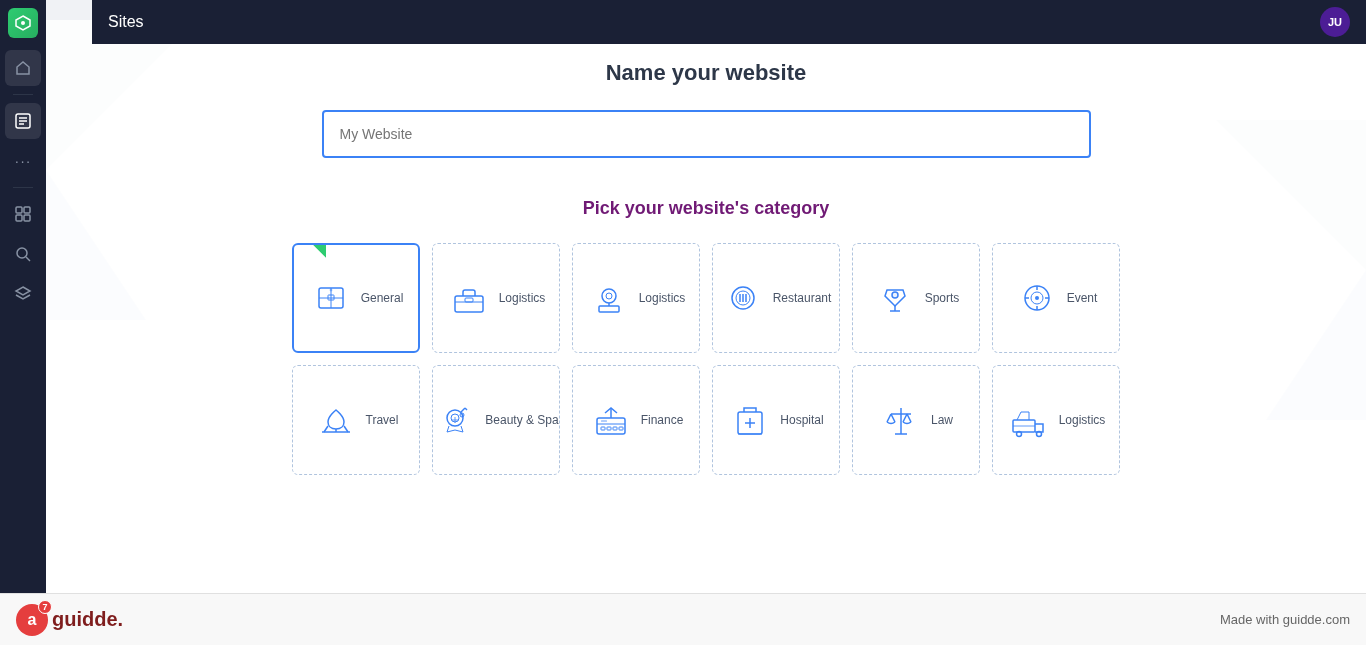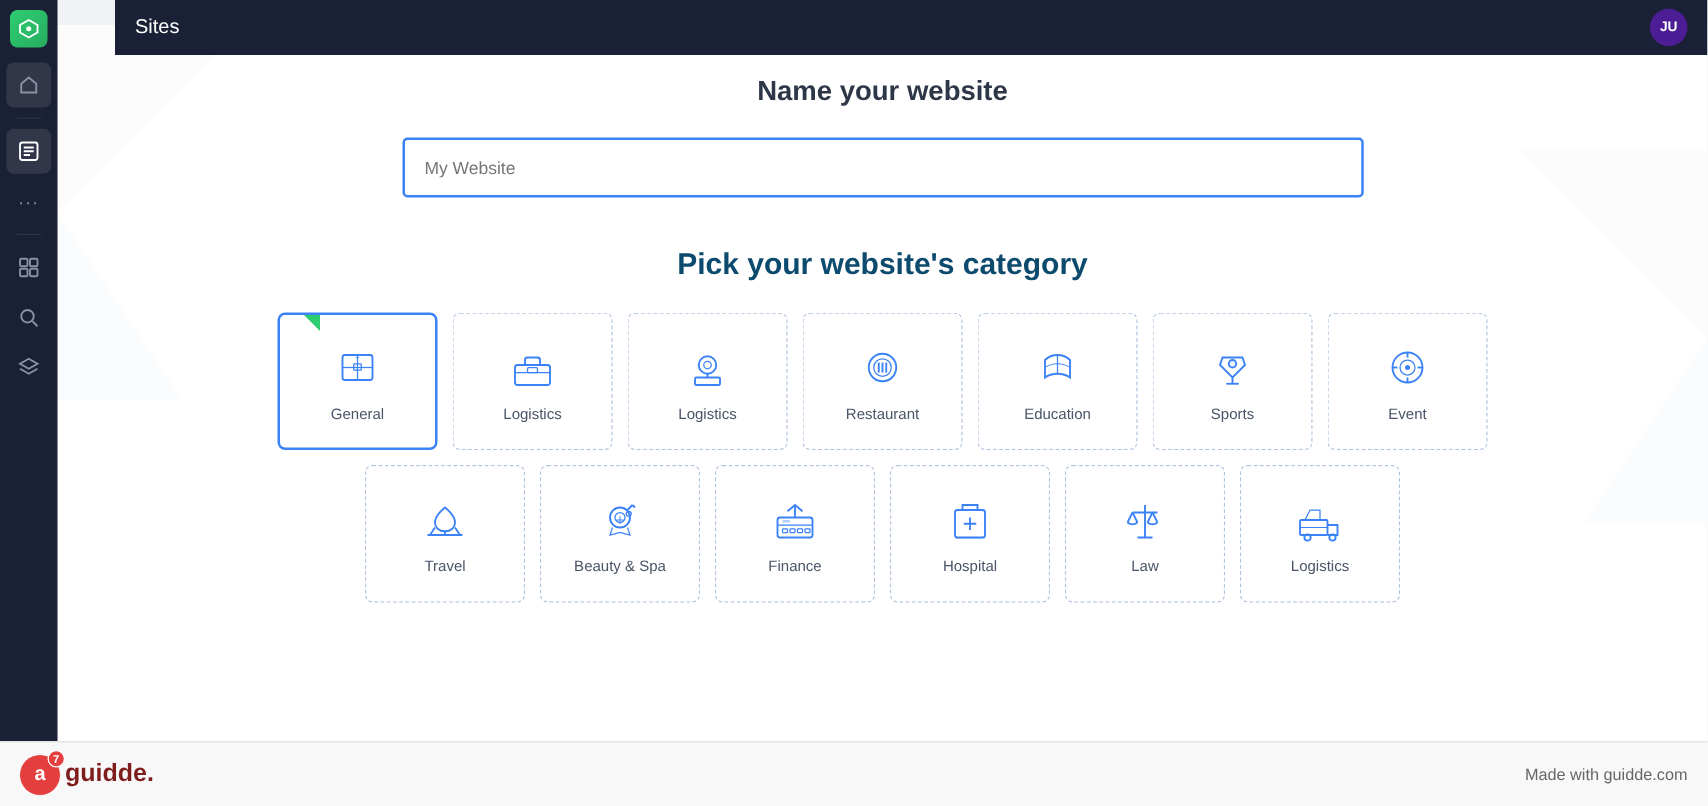--- a/index.html
+++ b/index.html
@@ -135,23 +135,23 @@
       padding: 0 16px;
       font-size: 14px;
       color: #aaa;
       outline: none;
       position: relative;
       z-index: 1;
     }
 
     .section-title {
       text-align: center;
-      font-size: 24px;
+      font-size: 18px;
       font-weight: 600;
-      color: #0c4a6e;
+      color: #701a75;
       margin-bottom: 24px;
       position: relative;
       z-index: 1;
     }
 
     .categories-grid {
       display: flex;
       flex-wrap: wrap;
       justify-content: center;
       gap: 12px;
@@ -160,21 +160,21 @@
       max-width: 1000px;
       margin: 0 auto;
     }
 
     .category-card {
       width: 128px;
       height: 110px;
       border: 1.5px dashed #b0c4de;
       border-radius: 6px;
       display: flex;
-      flex-direction: column;
+      flex-direction: row;
       align-items: center;
       justify-content: center;
       cursor: pointer;
       background: #fff;
       transition: border-color 0.2s;
       position: relative;
       gap: 8px;
     }
     .category-card.selected {
       border: 2px solid #3b82f6;
@@ -396,28 +396,20 @@
           <svg class="icon-svg" viewBox="0 0 44 44" fill="none">
             <circle cx="22" cy="22" r="11" stroke="#3b82f6" stroke-width="1.5"></circle>
             <circle cx="22" cy="22" r="7" stroke="#3b82f6" stroke-width="1"></circle>
             <line x1="19" y1="18" x2="19" y2="26" stroke="#3b82f6" stroke-width="1.5"></line>
             <line x1="22" y1="18" x2="22" y2="26" stroke="#3b82f6" stroke-width="1.5"></line>
             <line x1="25" y1="18" x2="25" y2="26" stroke="#3b82f6" stroke-width="1.5"></line>
           </svg>
           <span class="category-label">Restaurant</span>
         </div>
 
-        <div class="category-card">
-          <svg class="icon-svg" viewBox="0 0 44 44" fill="none">
-            <path d="M12 16 C12 16 16 12 22 12 C28 12 32 16 32 16 L32 30 C32 30 28 27 22 27 C16 27 12 30 12 30 Z" stroke="#3b82f6" stroke-width="1.5"></path>
-            <path d="M22 12 L22 27" stroke="#3b82f6" stroke-width="1"></path>
-            <path d="M12 22 C12 22 16 19 22 19 C28 19 32 22 32 22" stroke="#3b82f6" stroke-width="0.8"></path>
-          </svg>
-          <span class="category-label">Education</span>
-        </div>
 
         <div class="category-card">
           <svg class="icon-svg" viewBox="0 0 44 44" fill="none">
             <path d="M14 14 L30 14 L32 20 L22 30 L12 20 Z" stroke="#3b82f6" stroke-width="1.5"></path>
             <circle cx="22" cy="19" r="3" stroke="#3b82f6" stroke-width="1.5" fill="#3b82f6" fill-opacity="0.1"></circle>
             <line x1="22" y1="30" x2="22" y2="35" stroke="#3b82f6" stroke-width="1.5"></line>
             <line x1="17" y1="35" x2="27" y2="35" stroke="#3b82f6" stroke-width="1.5"></line>
           </svg>
           <span class="category-label">Sports</span>
         </div>

